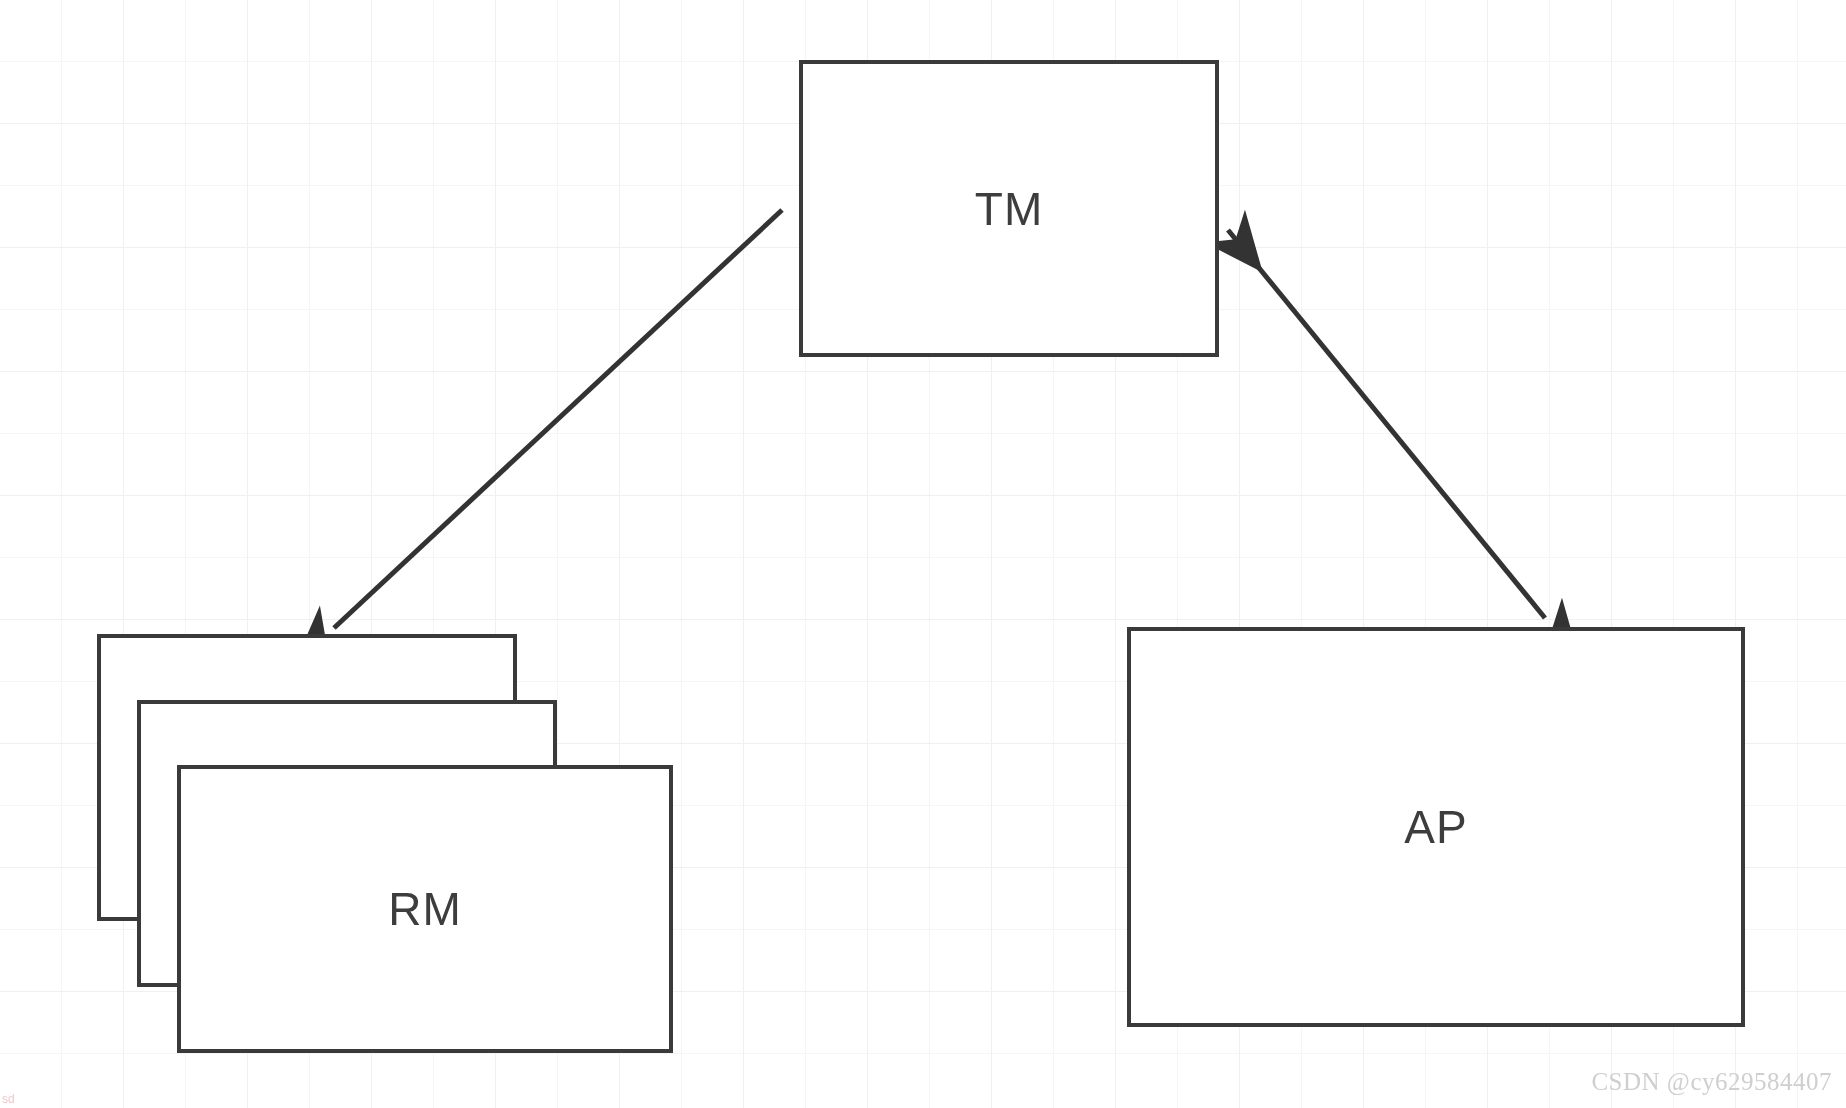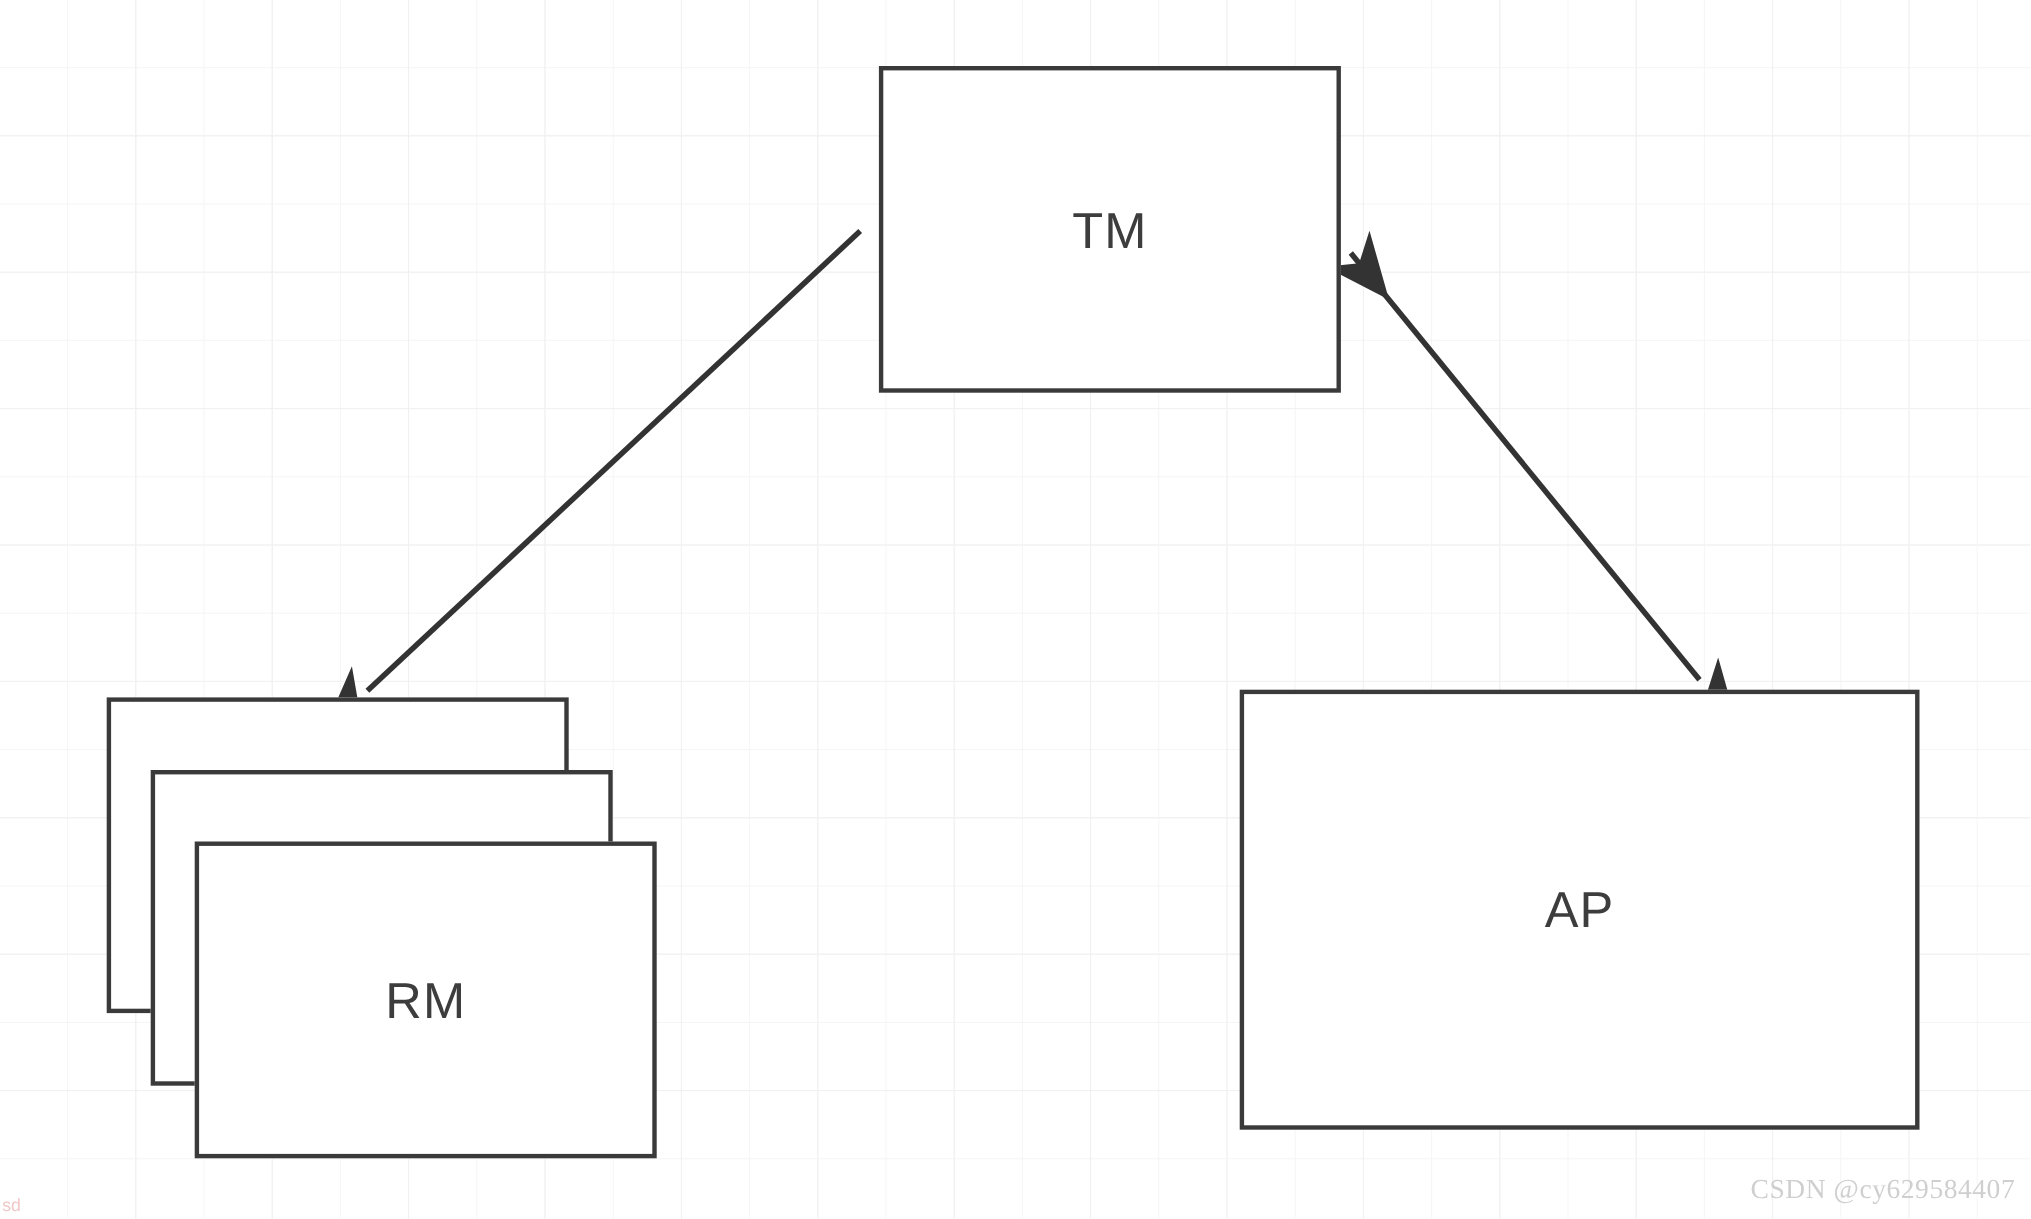--- a/index.html
+++ b/index.html
@@ -91,21 +91,21 @@
     width: 420px;
     height: 287px;
     box-sizing: border-box;
     background: #ffffff;
     border: 4px solid #3a3a3a;
   }
   .rm-front {
     position: absolute;
     left: 80px;
     top: 131px;
-    width: 420px;
+    width: 496px;
     height: 288px;
     box-sizing: border-box;
     background: #ffffff;
     border: 4px solid #3a3a3a;
     display: flex;
     align-items: center;
     justify-content: center;
   }
   .watermark {
     position: absolute;
@@ -115,21 +115,21 @@
     font-size: 25px;
     color: #cfcfcf;
     letter-spacing: 0.5px;
     user-select: none;
   }
   .corner-mark {
     position: absolute;
     left: 2px;
     bottom: 2px;
     font-family: "Liberation Sans", sans-serif;
-    font-size: 16px;
+    font-size: 12px;
     color: #f0c8c8;
     user-select: none;
   }
 </style>
 </head>
 <body>
 
 <div id="canvas">
 
   <svg class="edges-layer" viewBox="0 0 1846 1108" width="1846" height="1108" xmlns="http://www.w3.org/2000/svg">

